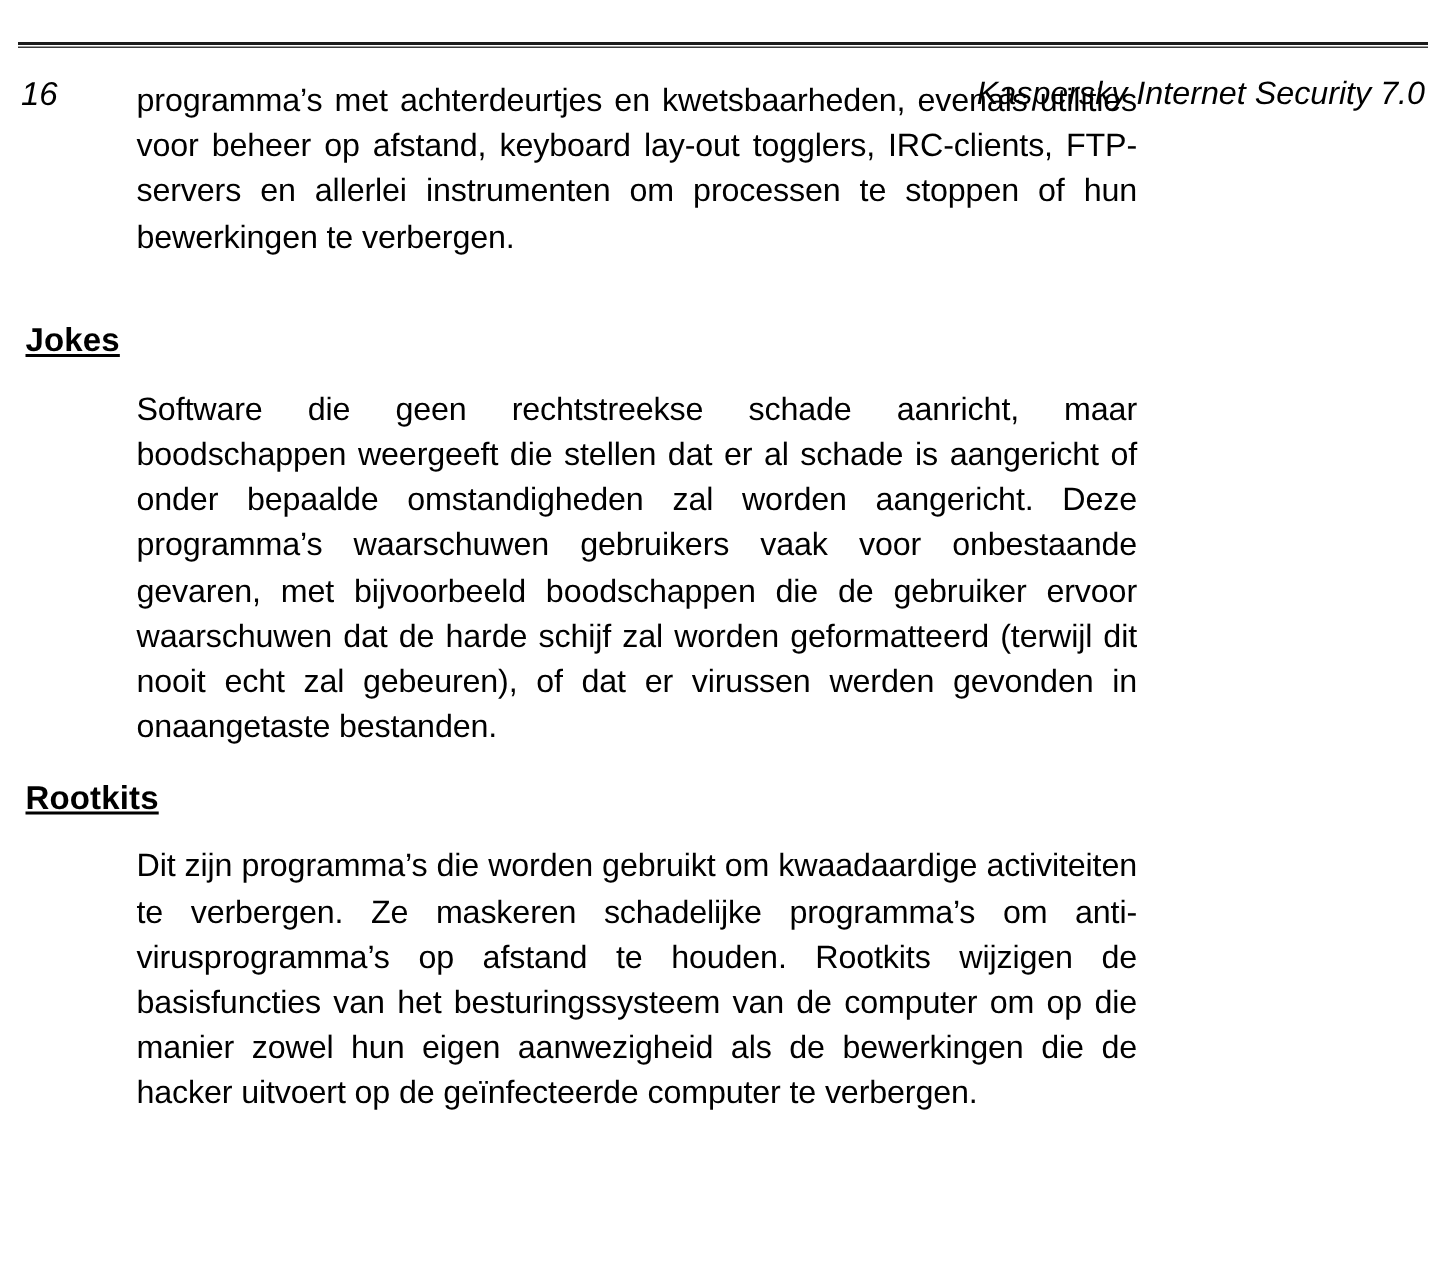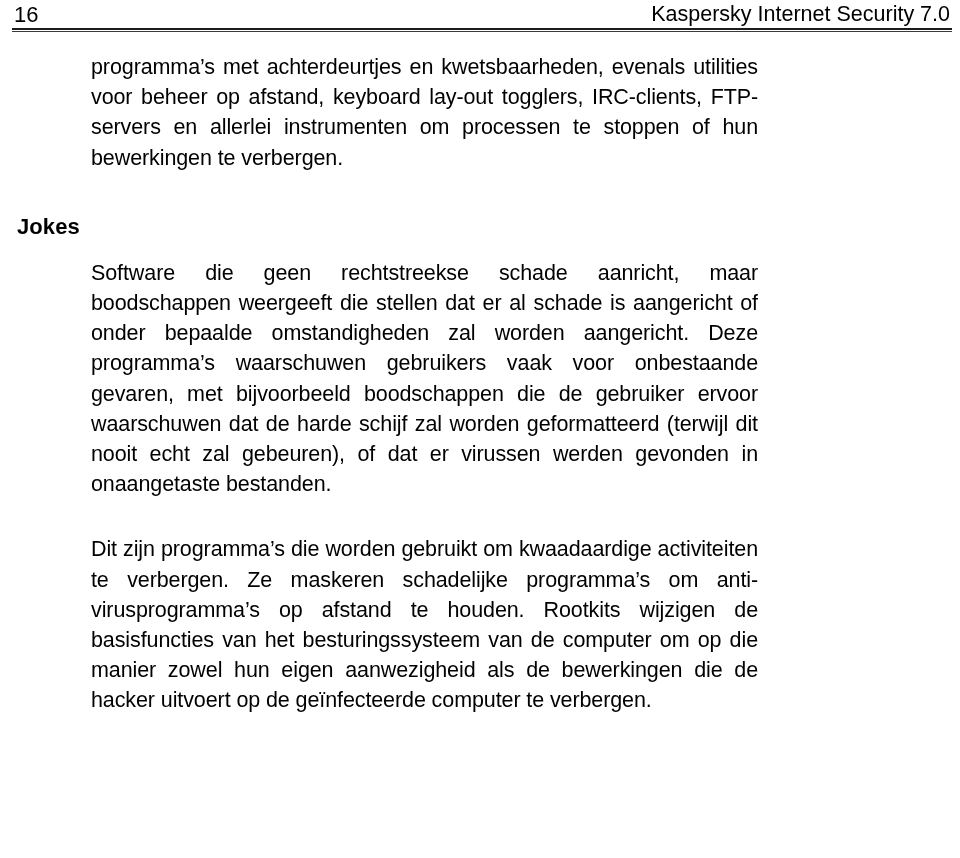--- a/index.html
+++ b/index.html
@@ -29,23 +29,25 @@
     left: 14px;
     right: 10px;
     top: 2px;
     height: 26px;
     display: flex;
     align-items: flex-start;
     justify-content: space-between;
   }
   .header-folio,
   .header-title {
+    font-style: italic;
     font-size: 21px;
     line-height: 25px;
     white-space: nowrap;
+    margin-top: 48px;
   }
   .header-folio { font-size: 22px; }
   .header-title { font-size: 21.5px; }
 
   .header-rule {
     position: absolute;
     left: 12px;
     right: 8px;
     top: 28px;
     height: 4px;
@@ -90,20 +92,21 @@
     margin-left: 17px;
     margin-right: 10px;
   }
 
   .heading {
     font-size: 22px;
     font-weight: bold;
     line-height: 28px;
     margin: 0 12px 0 17px;
     letter-spacing: 0.1px;
+    text-decoration: underline;
   }
 
   .sp-a { height: 22px; }
   .sp-b { height: 18px; }
   .sp-c { height: 17px; }
   .sp-d { height: 19px; }
   .sp-e { height: 16px; }
 </style>
 </head>
 <body>
@@ -131,19 +134,20 @@
     <div class="sp-b"></div>
 
     <h2 class="heading">Jokes</h2>
 
     <div class="sp-c"></div>
 
     <p class="para indent">Software die geen rechtstreekse schade aanricht, maar boodschappen weergeeft die stellen dat er al schade is aangericht of onder bepaalde omstandigheden zal worden aangericht. Deze programma’s waarschuwen gebruikers vaak voor onbestaande gevaren, met bijvoorbeeld boodschappen die de gebruiker ervoor waarschuwen dat de harde schijf zal worden geformatteerd (terwijl dit nooit echt zal gebeuren), of dat er virussen werden gevonden in onaangetaste bestanden.</p>
 
     <div class="sp-d"></div>
 
+    <h2 class="heading">Rootkits</h2>
 
     <div class="sp-e"></div>
 
     <p class="para indent">Dit zijn programma’s die worden gebruikt om kwaadaardige activiteiten te verbergen. Ze maskeren schadelijke programma’s om anti-virusprogramma’s op afstand te houden. Rootkits wijzigen de basisfuncties van het besturingssysteem van de computer om op die manier zowel hun eigen aanwezigheid als de bewerkingen die de hacker uitvoert op de geïnfecteerde computer te verbergen.</p>
 
   </div>
 </div>
 
 </body></html>

